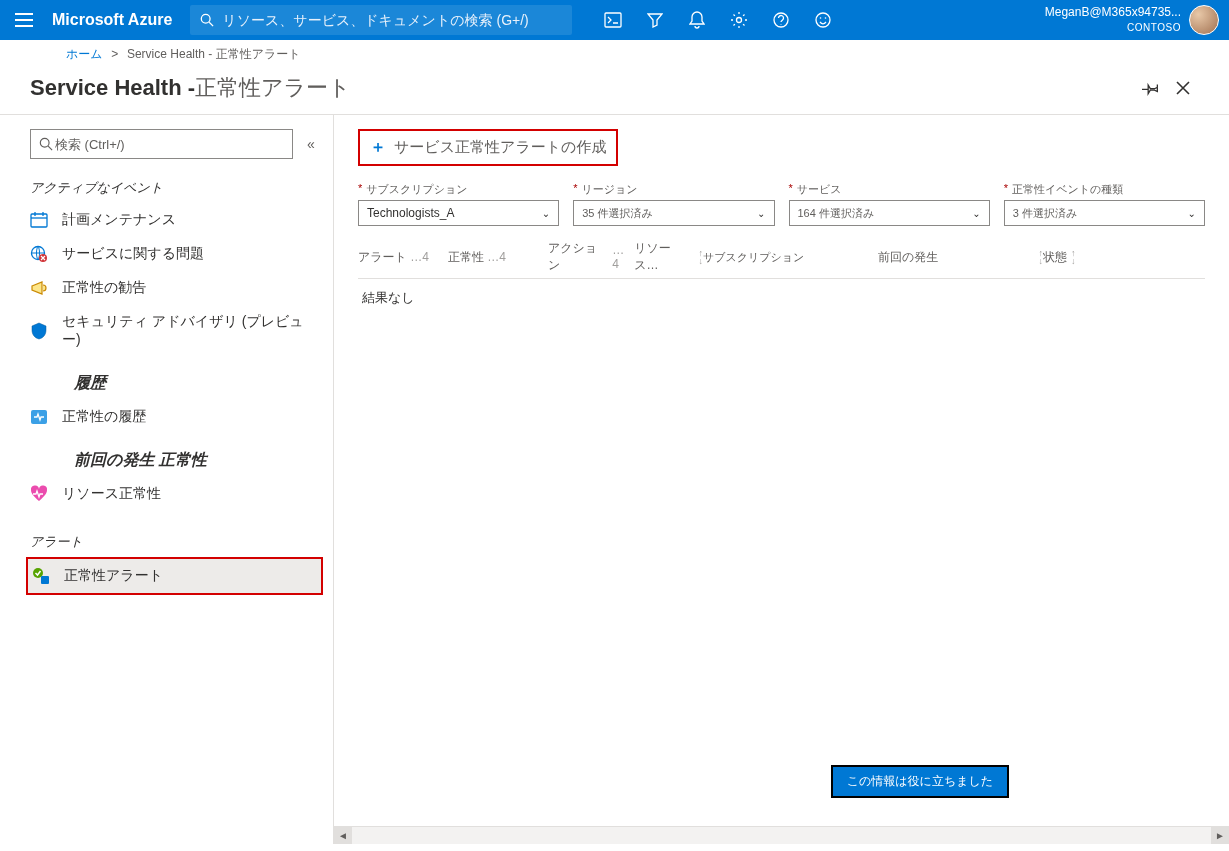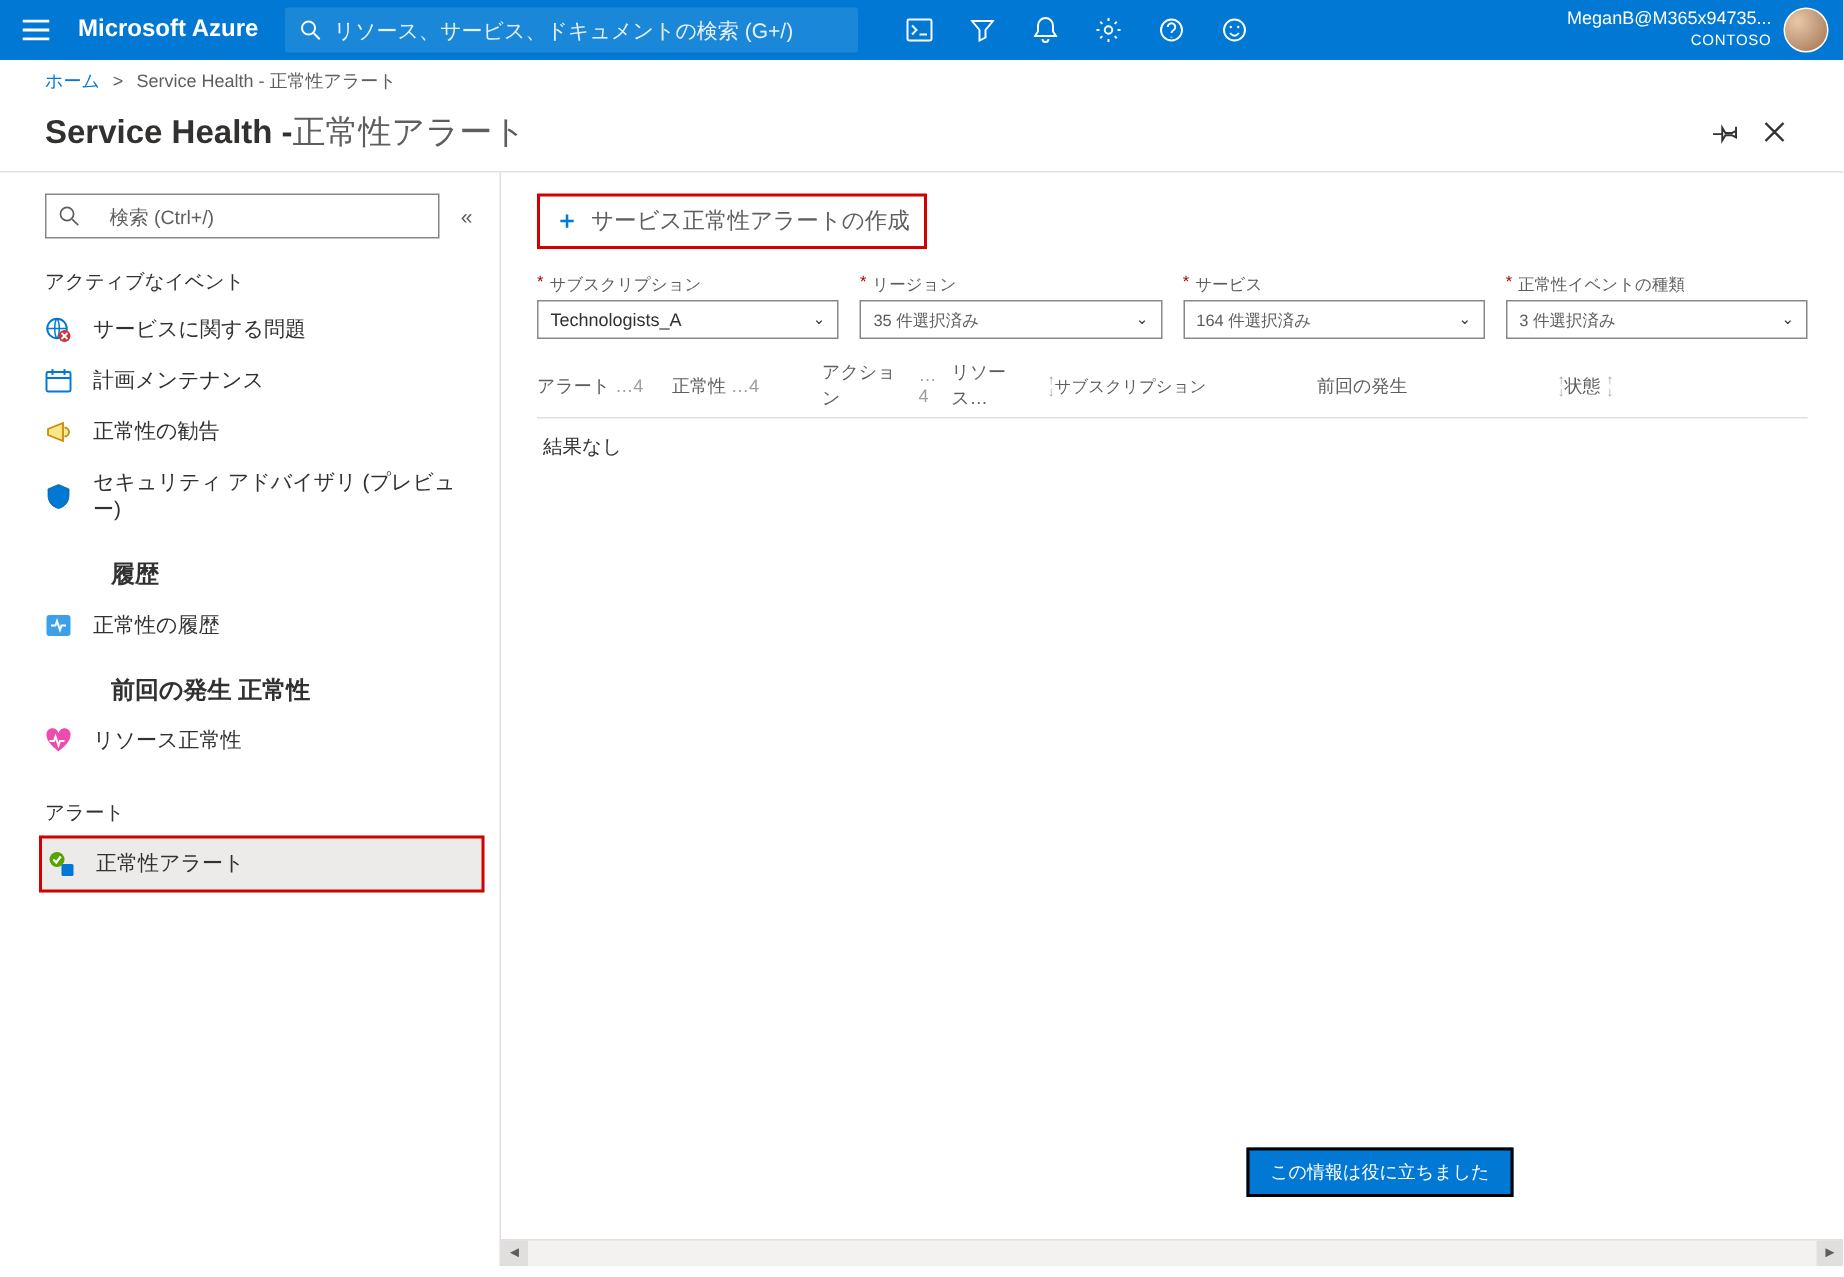--- a/index.html
+++ b/index.html
@@ -14,39 +14,39 @@
 .searchbox input::placeholder { color: #e8f1fb; }
 .topicons { display: flex; margin-left: 20px; }
 .topicons .ti { width: 42px; height: 40px; display: flex; align-items: center; justify-content: center; cursor: pointer; }
 .userarea { margin-left: auto; display: flex; align-items: center; padding-right: 10px; }
 .userarea .utext { text-align: right; line-height: 15px; font-size: 12px; margin-right: 8px; }
 .userarea .utext .org { font-size: 10px; letter-spacing: 0.5px; }
 .avatar { width: 30px; height: 30px; border-radius: 50%; background: radial-gradient(circle at 30% 30%, #e8c8a8, #a07050); border: 1px solid #fff; }
 
 
 .breadcrumb { height: 28px; padding: 6px 30px 0; font-size: 12px; color: #605e5c; border-bottom: 0; }
-.breadcrumb a { color: #0078d4; text-decoration: none; }
+.breadcrumb a { color: #0078d4; text-decoration: none; margin-left: 36px; }
 .breadcrumb .sep { color: #605e5c; margin: 0 2px; }
 
 
 .heading { padding: 4px 30px 10px; display: flex; align-items: center; font-size: 22px; }
 .heading .h-main { font-weight: 600; }
 .heading .h-sub { font-weight: 400; color: #605e5c; }
 .heading .spacer { flex: 1; }
 .heading .hbtn { width: 32px; height: 32px; display: flex; align-items: center; justify-content: center; cursor: pointer; color: #323130; }
 
 
 .body { display: flex; height: 730px; border-top: 1px solid #e1dfdd; }
 .sidebar { width: 334px; border-right: 1px solid #e1dfdd; padding: 14px 0 0 0; overflow-y: auto; position: relative; }
 .side-search-row { display: flex; align-items: center; padding: 0 10px 0 30px; margin-bottom: 14px; }
 .side-search { flex: 1; border: 1px solid #8a8886; height: 30px; display: flex; align-items: center; padding: 0 8px; }
-.side-search input { border: none; outline: none; font-size: 13px; flex: 1; margin-left: 20px; }
+.side-search input { border: none; outline: none; font-size: 13px; flex: 1; margin-left: 2px; }
 .side-search input::placeholder { color: #605e5c; }
 .collapse-btn { width: 24px; text-align: center; cursor: pointer; color: #605e5c; font-size: 14px; margin-left: 6px; }
-.side-group { padding: 6px 30px; font-size: 13px; color: #323130; font-weight: 400; }
+.side-group { padding: 6px 30px; font-size: 13px; color: #323130; font-weight: 400; font-style: italic; }
 .side-group.title2 { font-size: 16px; font-weight: 600; margin-top: 10px; margin-left: 44px; }
 .side-item { display: flex; align-items: center; padding: 8px 12px 8px 30px; font-size: 14px; color: #323130; cursor: pointer; }
 .side-item.selected { background: #edebe9; }
 .side-item .sicon { width: 18px; height: 18px; margin-right: 14px; display: flex; align-items: center; justify-content: center; }
 .red-box { border: 2px solid #d30000; }
 
 
 .main { flex: 1; position: relative; overflow: hidden; }
 .main-inner { padding: 14px 24px 0 24px; height: 100%; position: relative; }
 .create-btn { display: inline-flex; align-items: center; padding: 6px 10px; font-size: 15px; color: #605e5c; cursor: pointer; border: 2px solid #d30000; }
@@ -173,38 +173,38 @@
           </svg>
         <input placeholder="検索 (Ctrl+/)" style="">
       </div>
       <div class="collapse-btn">«</div>
     </div>
 
     <div class="side-group">アクティブなイベント</div>
     <div class="side-item">
       <span class="sicon">
           <svg width="18" height="18" viewBox="0 0 18 18">
+            <rect x="1" y="3" width="16" height="13" rx="1" stroke="#0078d4" fill="none" stroke-width="1.3"></rect>
+            <line x1="1" y1="7" x2="17" y2="7" stroke="#0078d4" stroke-width="1.3"></line>
+            <line x1="5" y1="1" x2="5" y2="5" stroke="#0078d4" stroke-width="1.3"></line>
+            <line x1="13" y1="1" x2="13" y2="5" stroke="#0078d4" stroke-width="1.3"></line>
+          </svg>
+        </span>
+      <span>計画メンテナンス</span>
+    </div>
+    <div class="side-item">
+      <span class="sicon">
+          <svg width="18" height="18" viewBox="0 0 18 18">
             <circle cx="8" cy="8" r="6.5" stroke="#0078d4" fill="none" stroke-width="1.3"></circle>
             <path d="M1.5 8h13M8 1.5c2 2 2 11 0 13M8 1.5c-2 2-2 11 0 13" stroke="#0078d4" fill="none" stroke-width="1"></path>
             <circle cx="13" cy="13" r="4" fill="#d13438"></circle>
             <path d="M11 11l4 4M15 11l-4 4" stroke="#fff" stroke-width="1.2"></path>
           </svg>
         </span>
       <span>サービスに関する問題</span>
-    </div>
-    <div class="side-item">
-      <span class="sicon">
-          <svg width="18" height="18" viewBox="0 0 18 18">
-            <rect x="1" y="3" width="16" height="13" rx="1" stroke="#0078d4" fill="none" stroke-width="1.3"></rect>
-            <line x1="1" y1="7" x2="17" y2="7" stroke="#0078d4" stroke-width="1.3"></line>
-            <line x1="5" y1="1" x2="5" y2="5" stroke="#0078d4" stroke-width="1.3"></line>
-            <line x1="13" y1="1" x2="13" y2="5" stroke="#0078d4" stroke-width="1.3"></line>
-          </svg>
-        </span>
-      <span>計画メンテナンス</span>
     </div>
     <div class="side-item">
       <span class="sicon">
           <svg width="18" height="18" viewBox="0 0 18 18">
             <path d="M2 7l10-4v12L2 11V7zM13 6a3 3 0 010 6" stroke="#ca8a04" fill="#fde68a" stroke-width="1.2"></path>
           </svg>
         </span>
       <span>正常性の勧告</span>
     </div>
     <div class="side-item">

